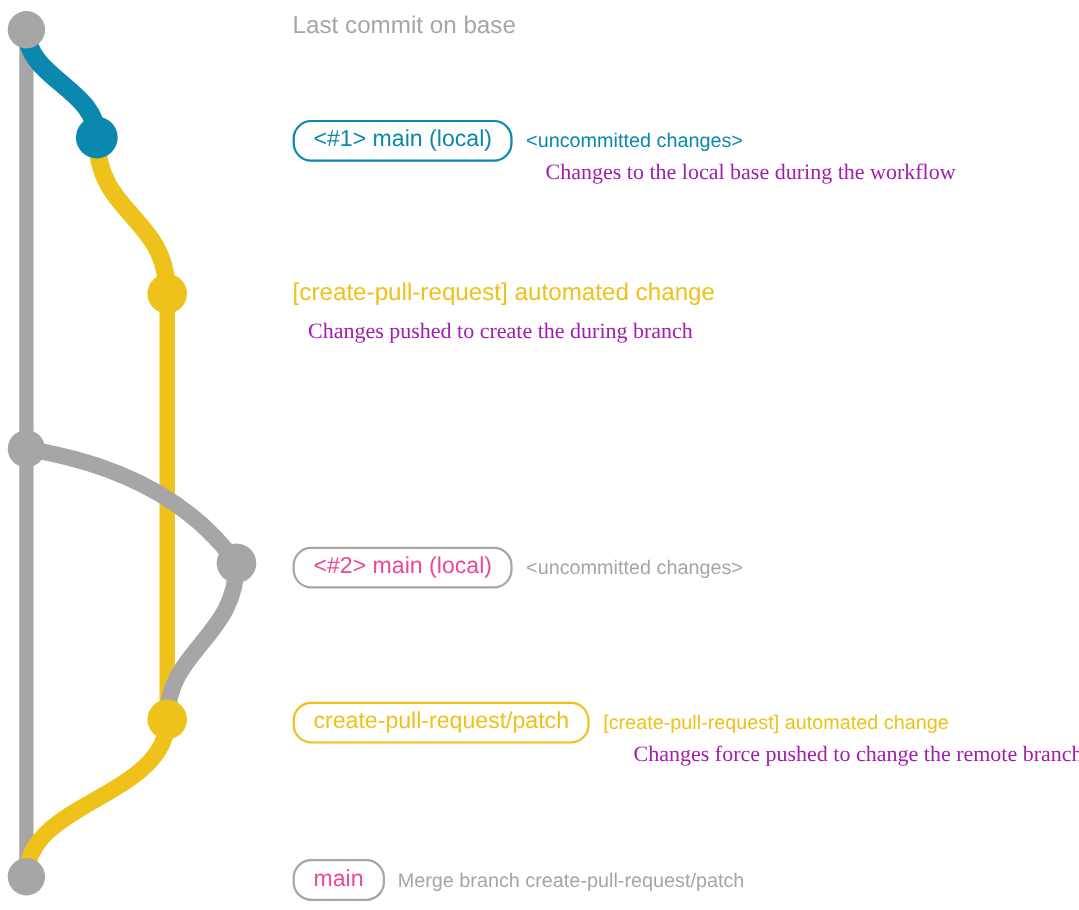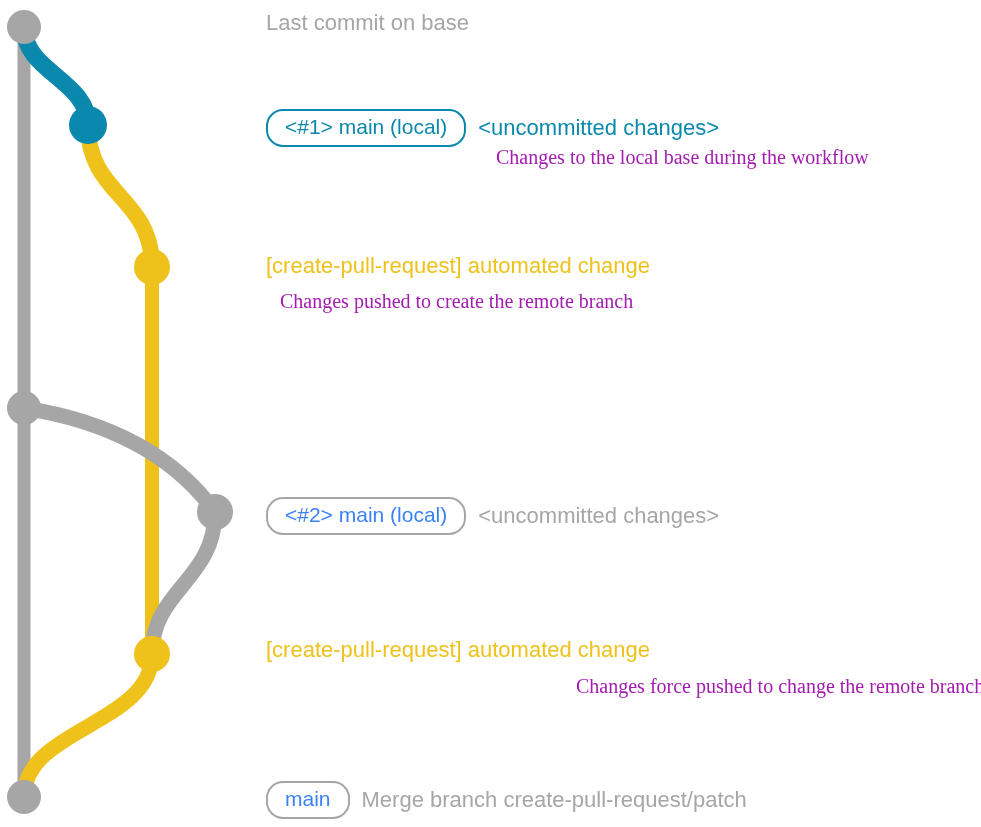--- a/index.html
+++ b/index.html
@@ -57,25 +57,25 @@
     padding: 5px 17px 7px 17px;
     font-size: 21px;
     line-height: 22px;
     color: #999999;
     white-space: nowrap;
     background: transparent;
     font-family: "Liberation Sans", sans-serif;
   }
   .pill.teal   { border-color: #0b88ad; color: #0b88ad; }
   .pill.yellow { border-color: #eec11b; color: #eec11b; }
-  .pill.gray   { border-color: #a6a6a6; color: #3b82f6; }
+  .pill.gray   { border-color: #a6a6a6; color: #ec4899; }
 
   
   .subject {
-    font-size: 22px;
+    font-size: 18px;
     line-height: 24px;
     white-space: nowrap;
     font-family: "Liberation Sans", sans-serif;
   }
   .subject.teal   { color: #0b88ad; }
   .subject.yellow { color: #eec11b; }
   .subject.gray   { color: #a6a6a6; }
 
   
   .plain-subject {
@@ -134,32 +134,33 @@
 
   <div class="row" style="top:109px;">
     <div class="row-head">
       <span class="pill teal">&lt;#1&gt; main (local)</span>
       <span class="subject teal">&lt;uncommitted changes&gt;</span>
     </div>
   </div>
   <div class="desc" style="left:486px; top:146px;">Changes to the local base during the workflow</div>
 
   <div class="plain-subject yellow" style="left:256px; top:254px;">[create-pull-request] automated change</div>
-  <div class="desc" style="left:270px; top:290px;">Changes pushed to create the remote branch</div>
+  <div class="desc" style="left:270px; top:290px;">Changes pushed to create the during branch</div>
 
 
   <div class="row" style="top:497px;">
     <div class="row-head">
       <span class="pill gray">&lt;#2&gt; main (local)</span>
       <span class="subject gray">&lt;uncommitted changes&gt;</span>
     </div>
   </div>
 
   <div class="row" style="top:638px;">
     <div class="row-head">
+      <span class="pill yellow">create-pull-request/patch</span>
       <span class="subject yellow">[create-pull-request] automated change</span>
     </div>
   </div>
   <div class="desc" style="left:566px; top:675px;">Changes force pushed to change the remote branch</div>
 
   <div class="row" style="top:781px;">
     <div class="row-head">
       <span class="pill gray">main</span>
       <span class="subject gray">Merge branch create-pull-request/patch</span>
     </div>

